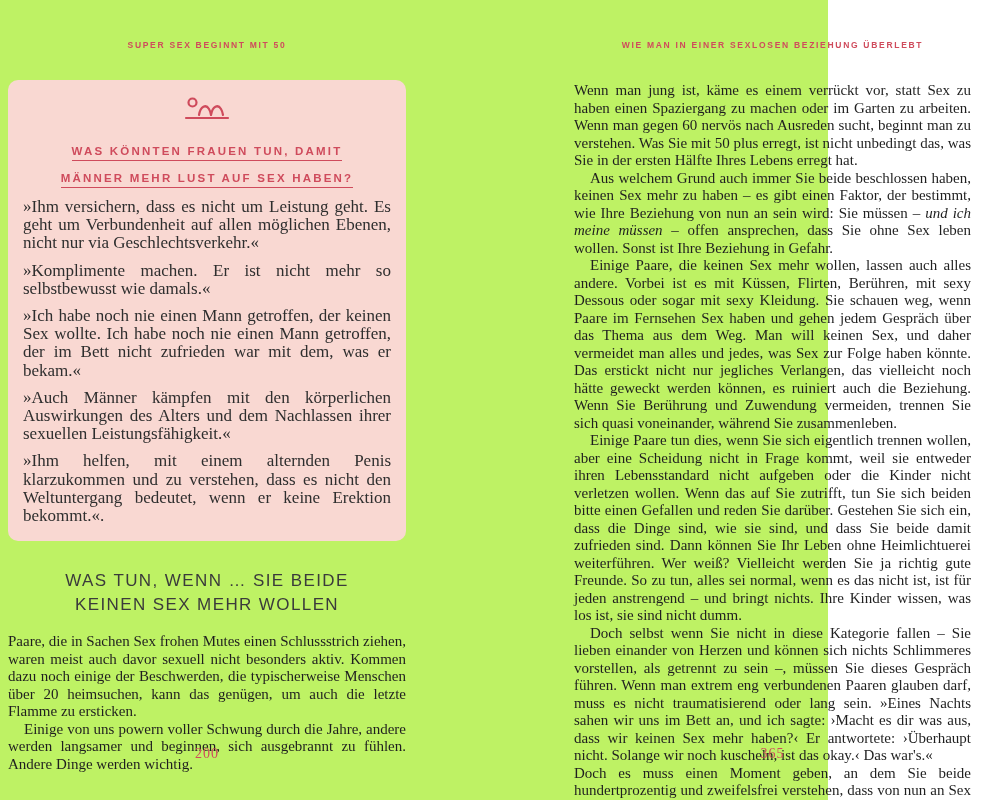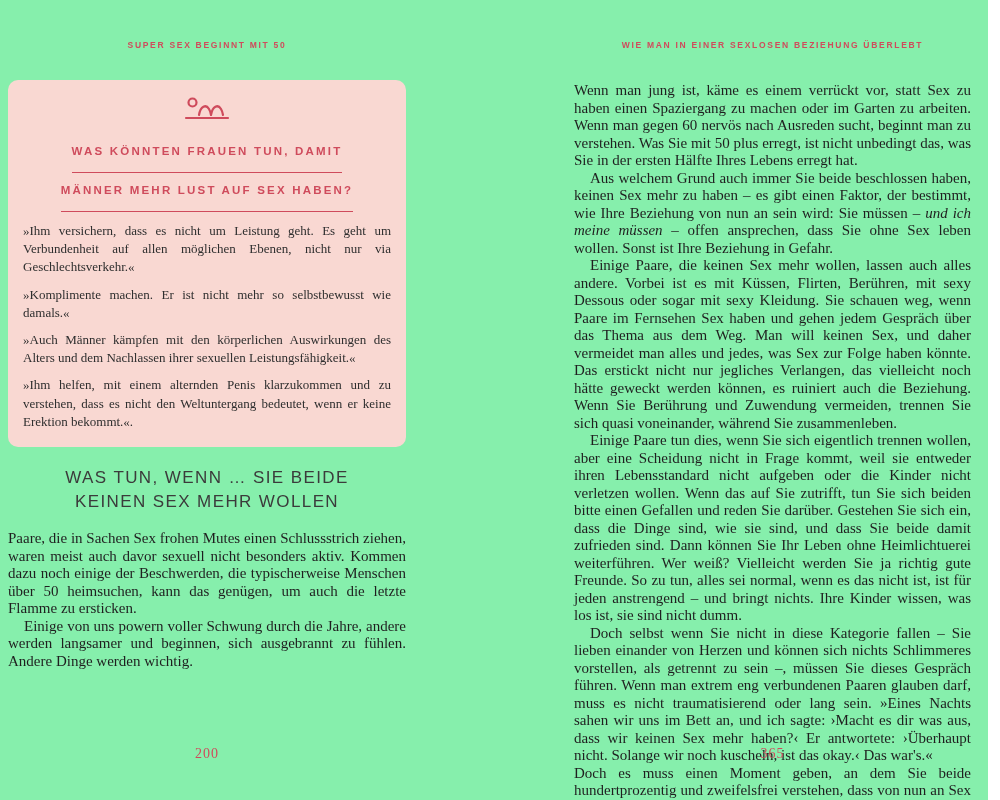--- a/index.html
+++ b/index.html
@@ -3,21 +3,21 @@
 <meta charset="utf-8">
 <style>
   * { margin: 0; padding: 0; box-sizing: border-box; }
   html, body { width: 1000px; height: 800px; }
   body {
     background: #ffffff;
     font-family: "Liberation Serif", serif;
     color: #1f1f1f;
     overflow: hidden;
   }
-  .spread { position: relative; width: 988px; height: 800px; background: #86efac; }
+  .spread { position: relative; width: 828px; height: 800px; background: #bef264; }
   .page { position: absolute; top: 0; height: 800px; }
   .page-left  { left: 8px;  width: 398px; }
   .page-right { left: 574px; width: 397px; }
 
   .running-head {
     margin-top: 40px;
     text-align: center;
     font-family: "Liberation Sans", sans-serif;
     font-size: 8.5px;
     font-weight: bold;
@@ -35,35 +35,35 @@
   .box-icon { text-align: center; margin-bottom: 6px; }
   .box-heading { text-align: center; margin-bottom: 10px; font-weight: normal; }
   .box-heading .hl {
     display: inline-block;
     font-family: "Liberation Sans", sans-serif;
     font-weight: bold;
     font-size: 11.5px;
     letter-spacing: 2.2px;
     color: var(--accent, #cf4b5c);
     border-bottom: 1px solid var(--accent, #cf4b5c);
-    padding-bottom: 15px;
+    padding-bottom: 3px;
     margin-top: 6px;
     white-space: nowrap;
   }
   .quote {
-    font-size: 13px;
+    font-size: 17px;
     line-height: 18.2px;
     text-align: justify;
     color: #2e2e2e;
     margin-top: 9px;
     hyphens: auto;
   }
 
   .section-heading {
-    margin-top: 19px;
+    margin-top: 28px;
     text-align: center;
     font-family: "Liberation Sans", sans-serif;
     font-weight: normal;
     font-size: 17px;
     letter-spacing: 1.4px;
     color: #3b3b3b;
     line-height: 24px;
   }
   .section-heading span { display: block; }
 
@@ -108,31 +108,32 @@
         </svg>
       </div>
 
       <h2 class="box-heading">
         <span class="hl">WAS KÖNNTEN FRAUEN TUN, DAMIT</span><br>
         <span class="hl">MÄNNER MEHR LUST AUF SEX HABEN?</span>
       </h2>
 
       <p class="quote">»Ihm versichern, dass es nicht um Leistung geht. Es geht um Verbundenheit auf allen möglichen Ebenen, nicht nur via Geschlechtsverkehr.«</p>
       <p class="quote">»Komplimente machen. Er ist nicht mehr so selbstbewusst wie damals.«</p>
+      <p class="quote">»Ich habe noch nie einen Mann getroffen, der keinen Sex wollte. Ich habe noch nie einen Mann getroffen, der im Bett nicht zufrieden war mit dem, was er bekam.«</p>
       <p class="quote">»Auch Männer kämpfen mit den körperlichen Auswirkungen des Alters und dem Nachlassen ihrer sexuellen Leistungsfähigkeit.«</p>
       <p class="quote">»Ihm helfen, mit einem alternden Penis klarzukommen und zu verstehen, dass es nicht den Weltuntergang bedeutet, wenn er keine Erektion bekommt.«.</p>
     </div>
 
     <h1 class="section-heading">
       <span>WAS TUN, WENN … SIE BEIDE</span>
       <span>KEINEN SEX MEHR WOLLEN</span>
     </h1>
 
     <div class="body-block">
-      <p class="body">Paare, die in Sachen Sex frohen Mutes einen Schlussstrich ziehen, waren meist auch davor sexuell nicht besonders aktiv. Kommen dazu noch einige der Beschwerden, die typischerweise Menschen über 50 heimsuchen, kann das genügen, um auch die letzte Flamme zu ersticken.</p>
+      <p class="body">Paare, die in Sachen Sex frohen Mutes einen Schlussstrich ziehen, waren meist auch davor sexuell nicht besonders aktiv. Kommen dazu noch einige der Beschwerden, die typischerweise Menschen über 20 heimsuchen, kann das genügen, um auch die letzte Flamme zu ersticken.</p>
       <p class="body indent">Einige von uns powern voller Schwung durch die Jahre, andere werden langsamer und beginnen, sich ausgebrannt zu fühlen. Andere Dinge werden wichtig.</p>
     </div>
 
     <div class="page-number">200</div>
   </section>
 
   <section class="page page-right">
     <header class="running-head">WIE MAN IN EINER SEXLOSEN BEZIEHUNG ÜBERLEBT</header>
 
     <div class="body-block">

